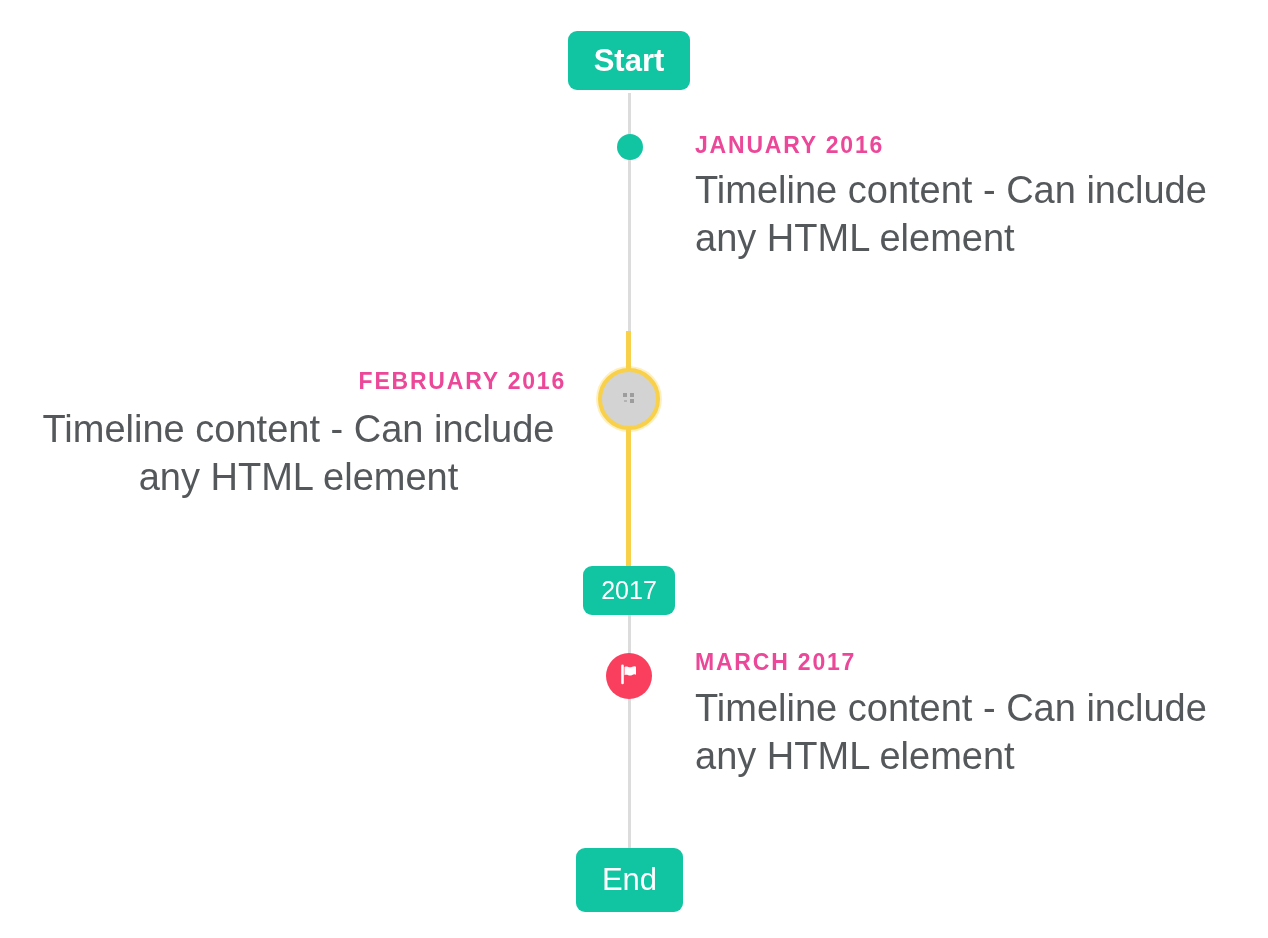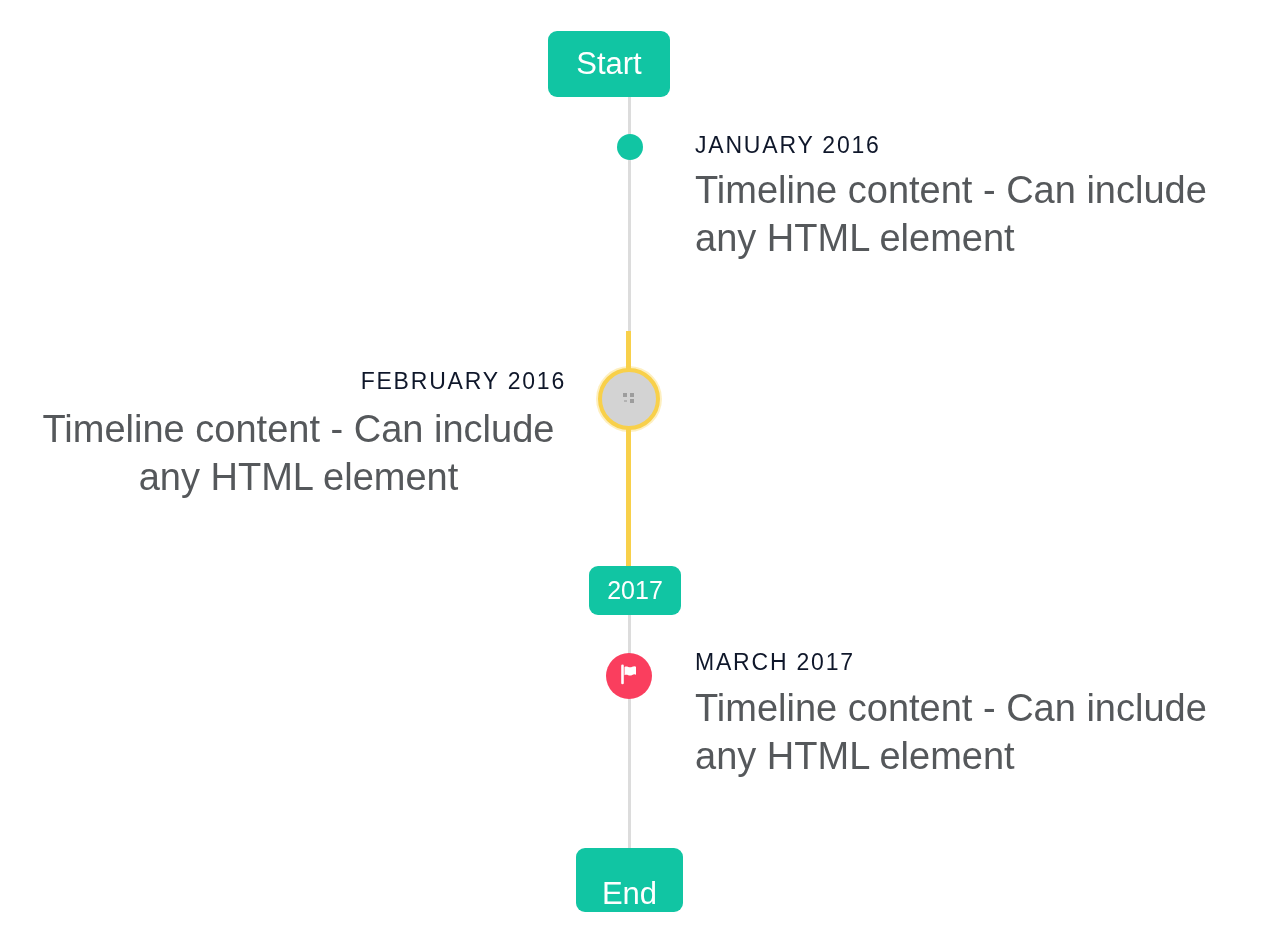--- a/index.html
+++ b/index.html
@@ -10,45 +10,45 @@
   
   .line{position:absolute;left:628px;top:93px;width:3px;height:755px;background:#dcdcdc;}
   .line-highlight{position:absolute;left:626px;top:331px;width:5px;height:236px;background:#f8d04a;}
 
   
   .badge{
     position:absolute;background:#11c5a3;color:#ffffff;
     display:flex;align-items:center;justify-content:center;
     border-radius:9px;font-weight:400;
   }
-  .badge-start{left:548px;top:31px;width:122px;height:66px;font-size:31px;}
-  .badge-year{left:583px;top:566px;width:92px;height:49px;font-size:25px;margin-left:6px;}
-  .badge-end{left:576px;top:848px;width:107px;height:64px;font-size:31px;align-items:flex-end;}
+  .badge-start{left:568px;top:31px;width:122px;height:59px;font-size:31px;font-weight:bold;}
+  .badge-year{left:583px;top:566px;width:92px;height:49px;font-size:25px;}
+  .badge-end{left:576px;top:848px;width:107px;height:64px;font-size:31px;}
 
   
   .dot{
     position:absolute;left:617px;top:134px;width:26px;height:26px;
     border-radius:50%;background:#11c5a3;
   }
   .img-circle{
     position:absolute;left:598px;top:368px;width:62px;height:62px;box-sizing:border-box;
     border-radius:50%;background:#d3d3d3;border:4px solid #f8d04a;
     box-shadow:0 0 0 2px rgba(248,208,74,0.35);
     display:flex;align-items:center;justify-content:center;
   }
   .flag-circle{
     position:absolute;left:606px;top:653px;width:46px;height:46px;
     border-radius:50%;background:#fa3e5e;
     display:flex;align-items:center;justify-content:center;
   }
 
   
   .entry-title{
-    position:absolute;font-size:23px;font-weight:400;letter-spacing:1.8px;
-    color:#0f172a;white-space:nowrap;
+    position:absolute;font-size:23px;font-weight:700;letter-spacing:1.8px;
+    color:#ec4899;white-space:nowrap;
   }
   .entry-content{
     position:absolute;font-size:38px;line-height:48px;color:#55585b;
   }
   .side-right{left:695px;text-align:left;}
   .side-left{right:702px;text-align:center;}
 
   .title-jan{top:132px;}
   .content-jan{top:166px;width:530px;}
   .title-feb{top:368px;}

